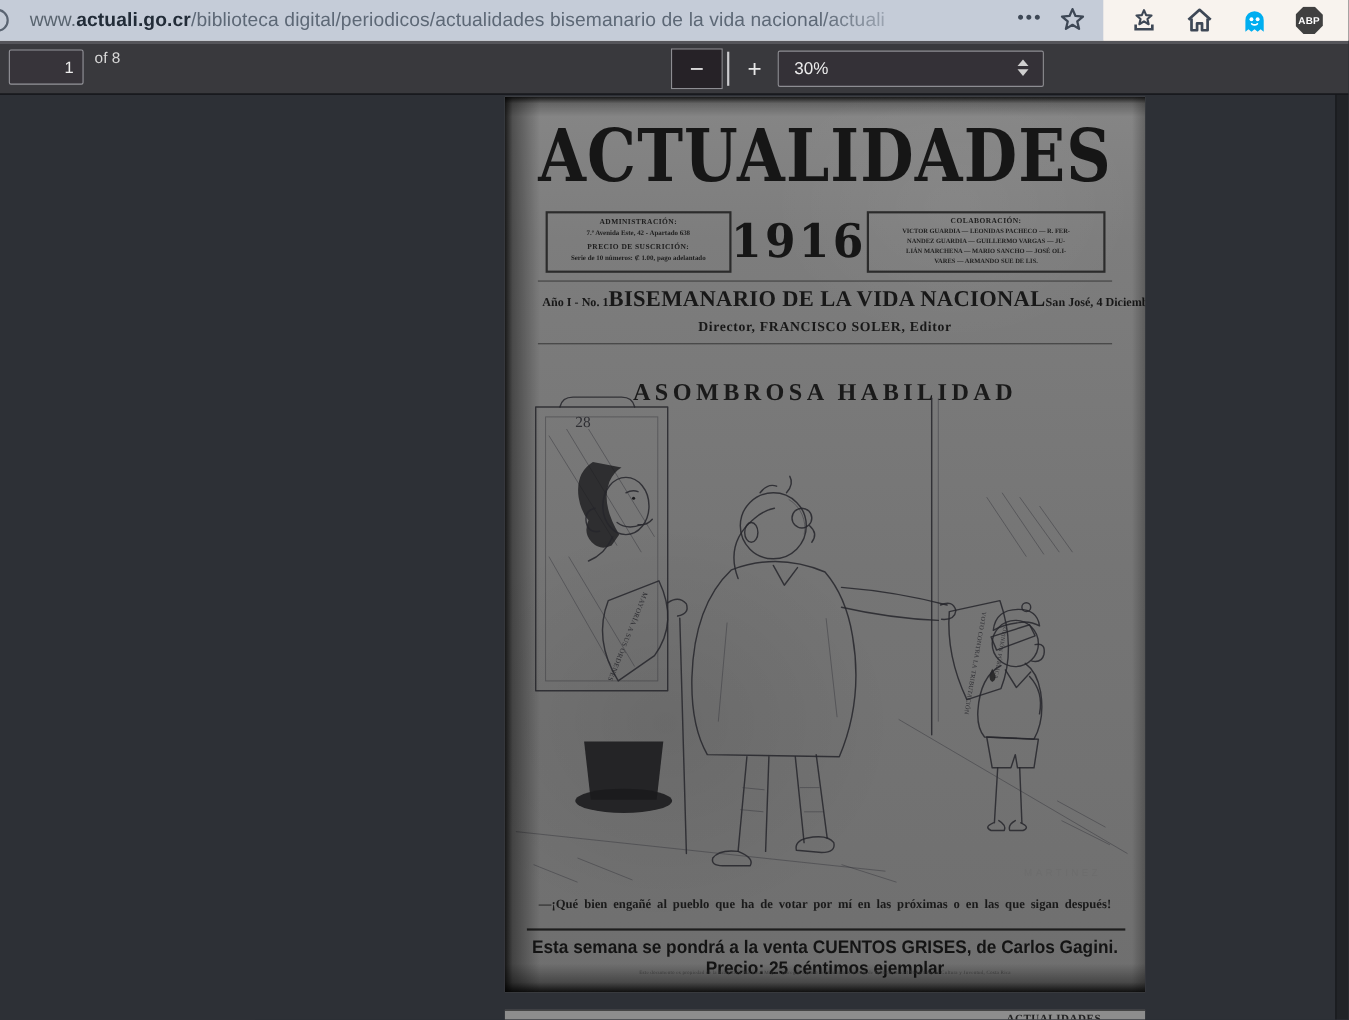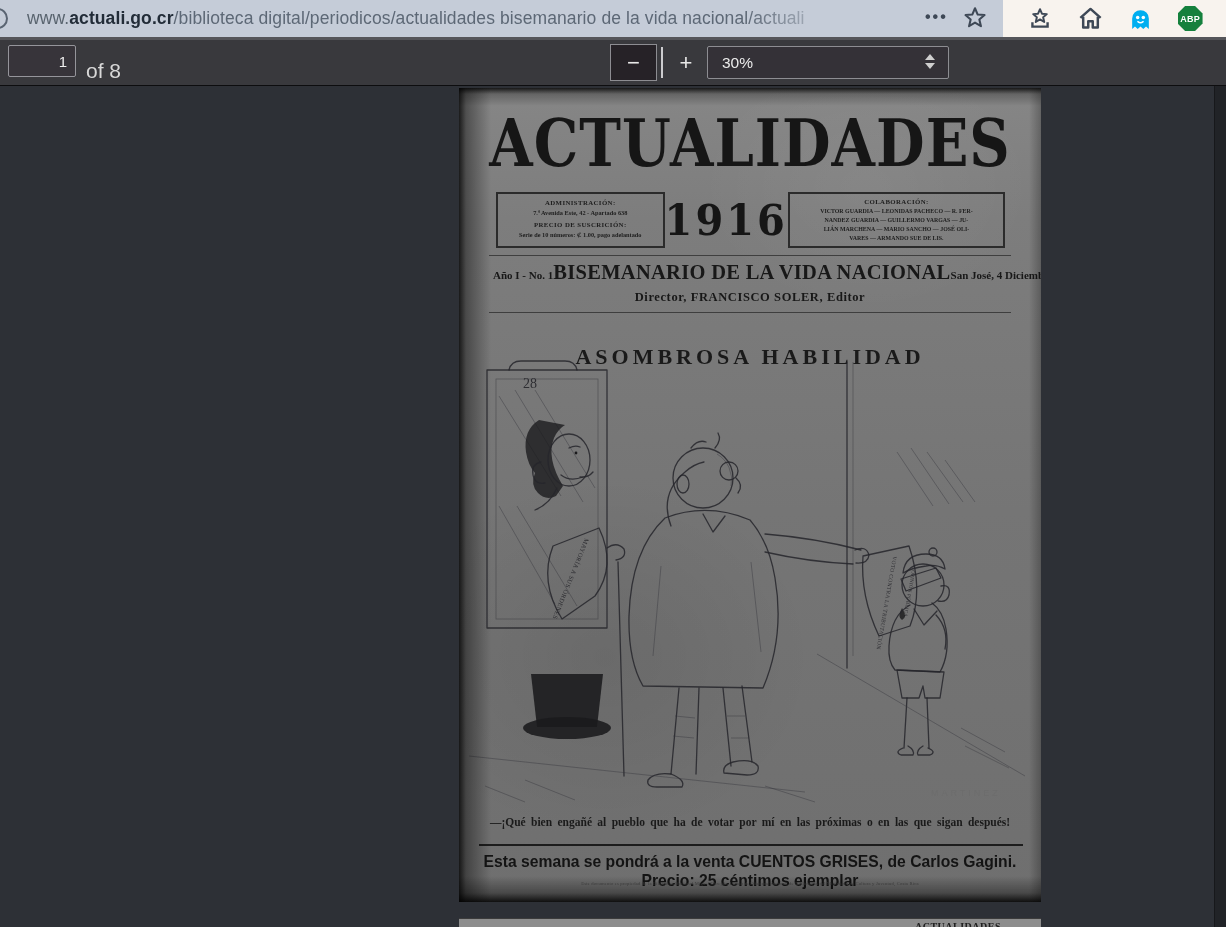--- a/index.html
+++ b/index.html
@@ -12,27 +12,27 @@
   .info-circle { position:absolute; left:-13px; top:8px; width:21px; height:21px; border:2px solid #5a6472; border-radius:50%; }
   .url-text { position:absolute; left:27px; top:0; height:37px; line-height:37px; white-space:nowrap; font-size:17.5px; letter-spacing:.1px; }
   .u-www { color:#59646f;text-align:right; }
   .u-domain { color:#222c38; font-weight:600; }
   .u-path { color:#5d6876; }
   .url-fade { position:absolute; left:745px; top:0; bottom:0; width:180px; background:linear-gradient(90deg, rgba(197,204,216,0), #c5ccd8 55%, #c5ccd8); }
   .page-actions { position:absolute; left:925px; top:0; height:37px; line-height:34px; color:#3e4856; font-weight:bold; font-size:16px; letter-spacing:2px; }
   .bm-star { position:absolute; left:962px; top:5px; }
   .browser-icons { flex:1; display:flex; align-items:center; justify-content:space-evenly; background:#f8f3ee; }
   .bi { width:27px; height:27px; display:flex; align-items:center; justify-content:center; }
-  .abp { width:25px; height:25px; background:#15803d; color:#ffffff; font-size:9px; font-weight:bold; display:flex; align-items:center; justify-content:center; letter-spacing:.2px;
+  .abp { width:25px; height:25px; background:#404040; color:#ffffff; font-size:9px; font-weight:bold; display:flex; align-items:center; justify-content:center; letter-spacing:.2px;
          clip-path:polygon(30% 0,70% 0,100% 30%,100% 70%,70% 100%,30% 100%,0 70%,0 30%); }
 
   
   .pdf-toolbar { position:absolute; top:37px; left:0; width:1226px; height:49px; background:linear-gradient(#55555a 0 3px,#39393d 3px); border-bottom:1px solid #0d0d0f; z-index:4; }
   .page-input { position:absolute; left:8px; top:8px; width:68px; height:32px; background:#37343a; border:1px solid #95959b; border-radius:2px; color:#ededed; font-size:15px; text-align:right; padding-right:8px; font-family:"Liberation Sans",sans-serif; }
-  .of-label { position:absolute; left:86px; top:22px; color:#d8d8d8; font-size:21px; }
+  .of-label { position:absolute; left:86px; top:7px; color:#d8d8d8; font-size:14px; }
   .btn-zoom-out { position:absolute; left:610px; top:7px; width:47px; height:37px; background:#262227; border:1px solid #8d8d92; color:#e8e8e8; font-size:22px; display:flex; align-items:center; justify-content:center; }
   .vsep { position:absolute; left:661px; top:10px; width:2px; height:31px; background:#cccccf; }
   .btn-zoom-in { position:absolute; left:666px; top:7px; width:40px; height:37px; color:#e8e8e8; font-size:22px; display:flex; align-items:center; justify-content:center; }
   .zoom-select { position:absolute; left:707px; top:9px; width:242px; height:33px; background:#343137; border:1px solid #8d8d92; border-radius:2px; color:#ebebeb; font-size:15.5px; display:flex; align-items:center; padding-left:14px; }
   .spinner { position:absolute; right:13px; top:7px; display:flex; flex-direction:column; gap:3px; }
   .spinner i { display:block; width:0; height:0; border-left:5px solid transparent; border-right:5px solid transparent; }
   .spinner .up { border-bottom:6px solid #cfcfcf; }
   .spinner .dn { border-top:6px solid #cfcfcf; }
 
   

